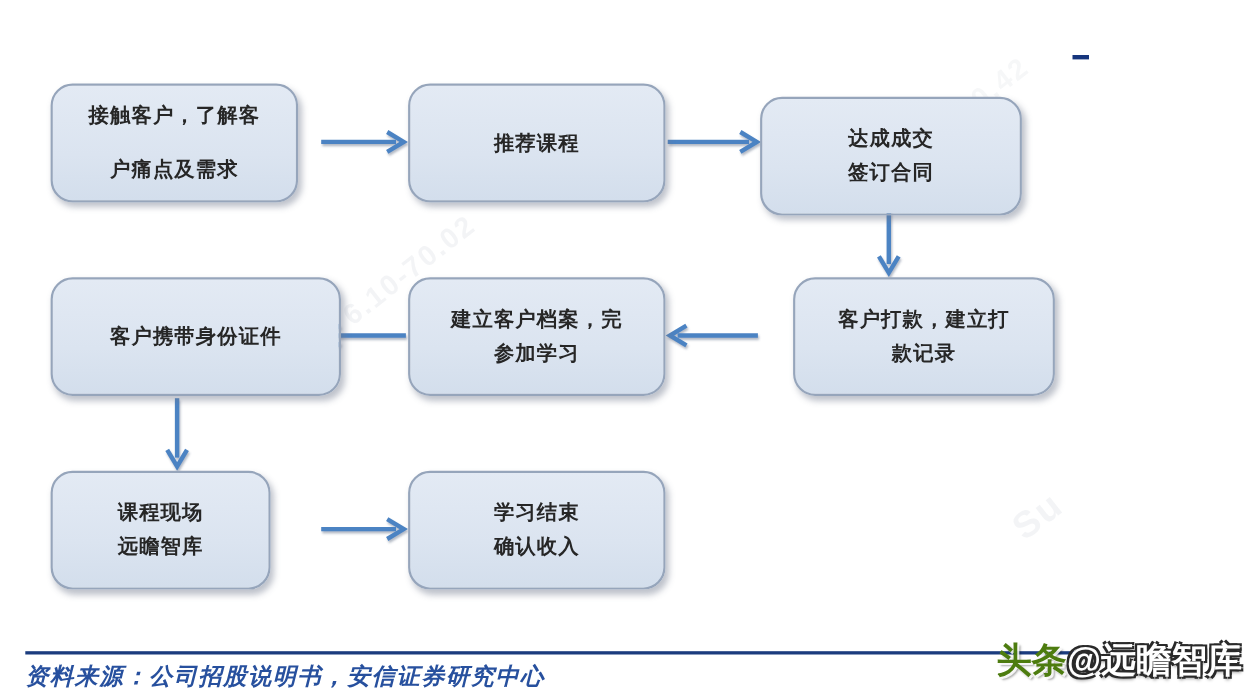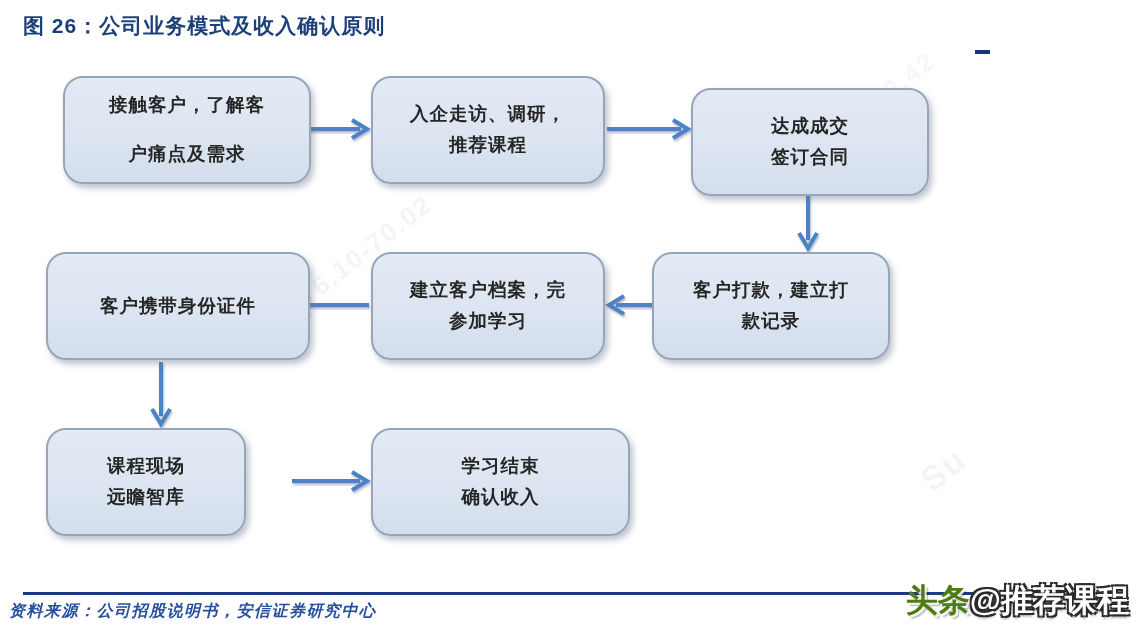--- a/index.html
+++ b/index.html
@@ -28,49 +28,49 @@
     border-radius: 20px;
     box-shadow: 3px 4px 6px rgba(110,120,140,0.45);
     display: flex; flex-direction: column;
     align-items: center; justify-content: center;
     text-align: center;
   }
   .flow-box .line {
     font-size: 18.5px; font-weight: bold; color: #262626;
     line-height: 1.65; letter-spacing: 1px;
   }
-  .box-1 { left: 63px;  top: 76px;  width: 248px; gap: 18px; }
+  .box-1 { left: 46px;  top: 76px;  width: 225px; gap: 18px; }
   .box-2 { left: 371px; top: 76px;  width: 234px; }
   .box-3 { left: 691px; top: 88px;  width: 238px; }
-  .box-4 { left: 652px; top: 252px; width: 238px; }
+  .box-4 { left: 721px; top: 252px; width: 238px; }
   .box-5 { left: 371px; top: 252px; width: 234px; }
   .box-6 { left: 46px;  top: 252px; width: 264px; }
   .box-7 { left: 46px;  top: 428px; width: 200px; }
-  .box-8 { left: 371px; top: 428px; width: 259px; align-items: center; }
+  .box-8 { left: 371px; top: 428px; width: 234px; align-items: center; }
 
   .arrows-svg { position: absolute; inset: 0; pointer-events: none; }
 
   .faint-mark {
     position: absolute; color: rgba(140,150,170,0.10);
     font-size: 26px; font-weight: bold; transform: rotate(-38deg);
     letter-spacing: 2px; pointer-events: none;
   }
   .fm-1 { left: 300px; top: 230px; }
   .fm-2 { left: 920px; top: 450px; font-size: 34px; color: rgba(160,168,182,0.12); }
   .fm-3 { left: 880px; top: 60px; color: rgba(140,150,170,0.08); }
 
   .footer-divider {
     position: absolute; left: 23px; top: 592px;
     width: 960px; height: 3px; background: #1b3c7e;
   }
   .source-line {
-    position: absolute; left: 9px; top: 601px;
+    position: absolute; left: 23px; top: 601px;
     font-family: "Liberation Serif", "DejaVu Serif", serif;
     font-style: italic; font-weight: bold;
-    font-size: 16px; color: #27509e; letter-spacing: 1.5px;
+    font-size: 21px; color: #27509e; letter-spacing: 1.5px;
   }
   .watermark {
     position: absolute; right: 10px; top: 579px;
     font-size: 32px; font-weight: bold; white-space: nowrap;
   }
   .watermark .wm-prefix {
     color: #4d7c0f;
     text-shadow: 2px 2px 0 rgba(255,255,255,0.85), 3px 3px 2px rgba(0,0,0,0.35);
   }
   .watermark .wm-handle {
@@ -79,21 +79,20 @@
       -2px -2px 0 #2a2a2a, 2px -2px 0 #2a2a2a,
       -2px  2px 0 #2a2a2a, 2px  2px 0 #2a2a2a,
       0 3px 3px rgba(0,0,0,0.45);
   }
 </style>
 </head>
 <body>
 
 <div class="stage">
 
-  <div class="figure-title">图 26：公司业务模式及收入确认原则</div>
 
   <div class="corner-dash"></div>
 
   <div class="faint-mark fm-1">6.10-70.02</div>
   <div class="faint-mark fm-2">Su</div>
   <div class="faint-mark fm-3">0.42</div>
 
   <svg class="arrows-svg" width="1139" height="636" viewBox="0 0 1139 636">
     <defs>
       <filter id="arrowShadow" x="-30%" y="-30%" width="160%" height="160%">
@@ -123,21 +122,20 @@
       <path d="M292,481 L360,481"></path>
         <polyline points="352,472 367,481 352,490"></polyline>
     </g>
   </svg>
 
   <div class="flow-box box-1">
     <span class="line">接触客户，了解客</span>
     <span class="line">户痛点及需求</span>
   </div>
   <div class="flow-box box-2">
-    <span class="line">入企走访、调研，</span>
     <span class="line">推荐课程</span>
   </div>
   <div class="flow-box box-3">
     <span class="line">达成成交</span>
     <span class="line">签订合同</span>
   </div>
   <div class="flow-box box-4">
     <span class="line">客户打款，建立打</span>
     <span class="line">款记录</span>
   </div>
@@ -153,16 +151,16 @@
     <span class="line">远瞻智库</span>
   </div>
   <div class="flow-box box-8">
     <span class="line">学习结束</span>
     <span class="line">确认收入</span>
   </div>
 
   <div class="footer-divider"></div>
   <div class="source-line">资料来源：公司招股说明书，安信证券研究中心</div>
   <div class="watermark">
-    <span class="wm-prefix">头条</span><span class="wm-handle">@推荐课程</span>
+    <span class="wm-prefix">头条</span><span class="wm-handle">@远瞻智库</span>
   </div>
 
 </div>
 
 </body></html>

